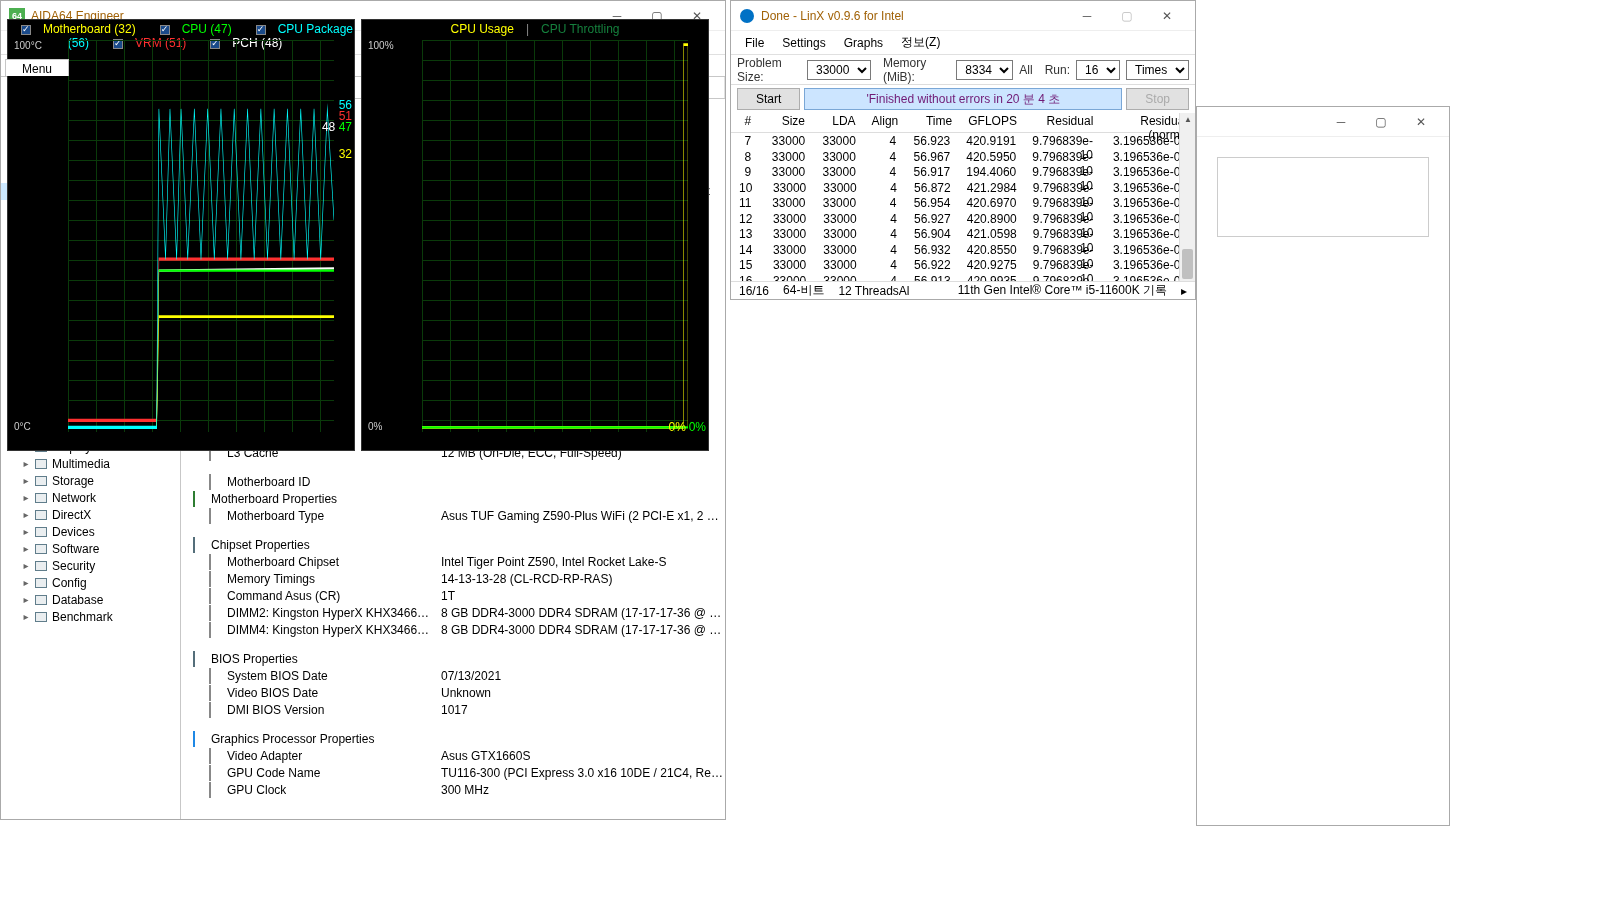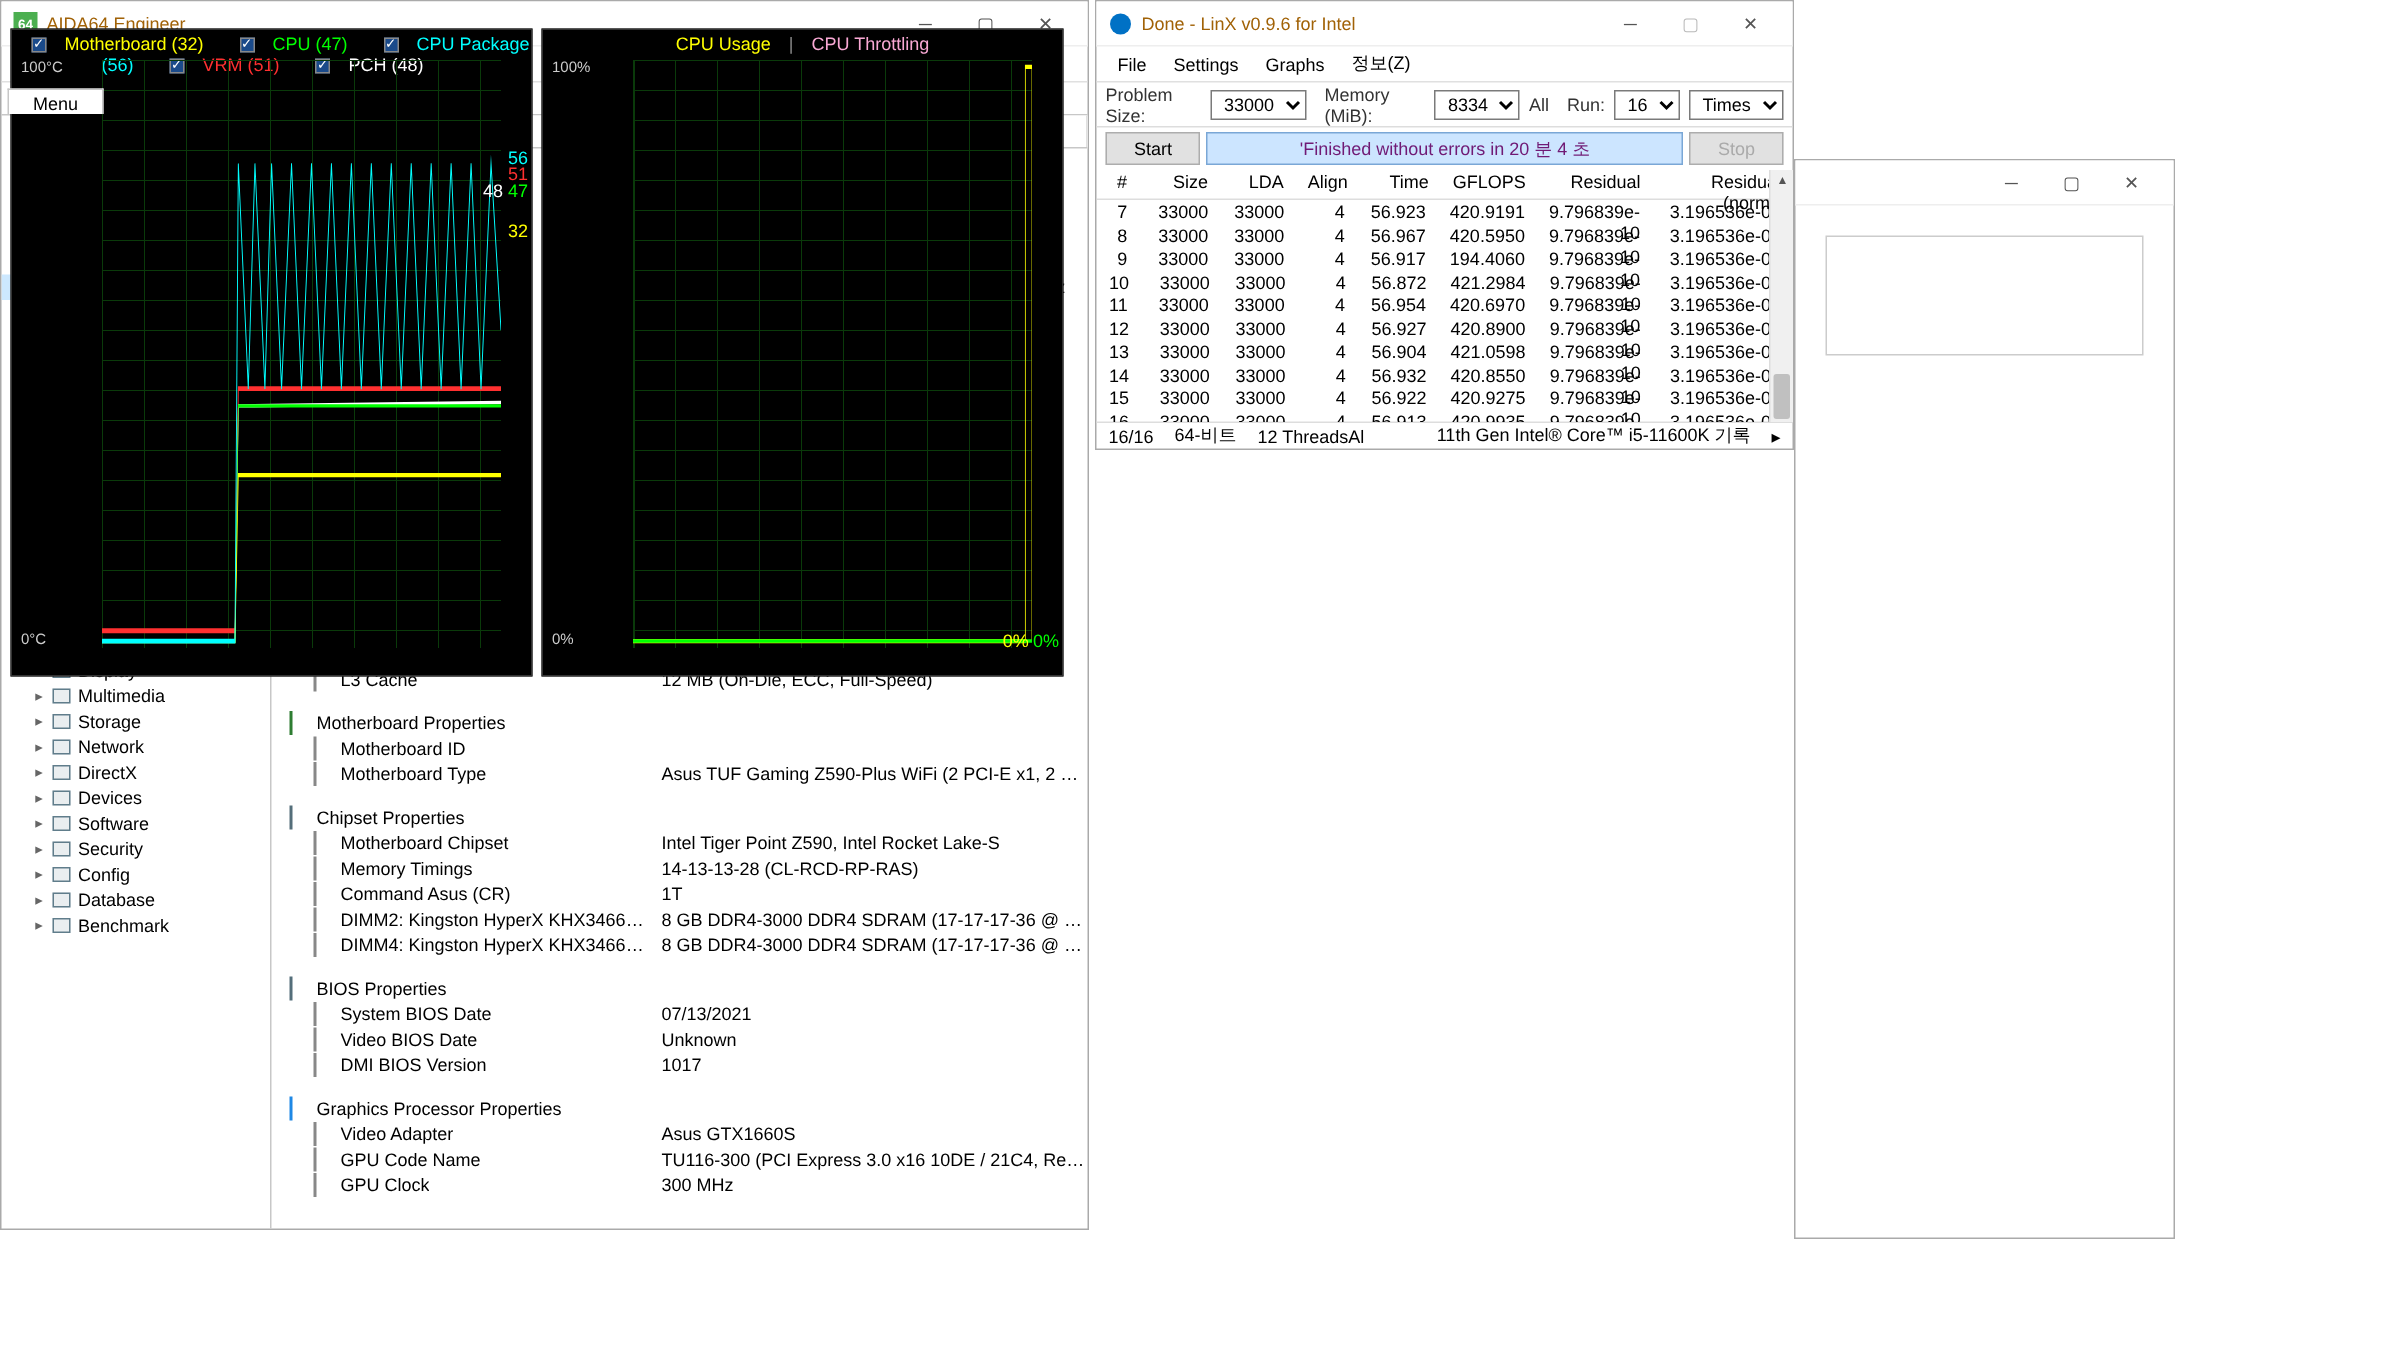--- a/index.html
+++ b/index.html
@@ -476,30 +476,30 @@
             <div class="v">512 KB per core  (On-Die, ECC, Full-Speed)</div>
           </div>
           <div class="lr">
             <div class="f sub">
               <span class="ic"><span class="sq" style="border-color:#888"></span></span>
               <span style="overflow:hidden;text-overflow:ellipsis">L3 Cache</span>
             </div>
             <div class="v">12 MB  (On-Die, ECC, Full-Speed)</div>
           </div>
           <div style="height: 12px;"></div>
+          <div class="lr">
+            <div class="f sub">
+              <span class="ic"><span class="sq" style="border-color:#888"></span></span>
+              <span style="overflow:hidden;text-overflow:ellipsis">Motherboard ID</span>
+            </div>
+            <div class="v"><dmi></dmi></div>
+          </div>
           <div class="lr sec">
             <div class="f"><span class="ic"><span class="sq" style="border-color:#2e7d32"></span></span>Motherboard Properties</div>
             <div class="v"></div>
-          </div>
-          <div class="lr">
-            <div class="f sub">
-              <span class="ic"><span class="sq" style="border-color:#888"></span></span>
-              <span style="overflow:hidden;text-overflow:ellipsis">Motherboard ID</span>
-            </div>
-            <div class="v"><dmi></dmi></div>
           </div>
           <div class="lr">
             <div class="f sub">
               <span class="ic"><span class="sq" style="border-color:#888"></span></span>
               <span style="overflow:hidden;text-overflow:ellipsis">Motherboard Type</span>
             </div>
             <div class="v">Asus TUF Gaming Z590-Plus WiFi  (2 PCI-E x1, 2 PCI-...</div>
           </div>
           <div style="height: 12px;"></div>
           <div class="lr sec">
@@ -781,21 +781,21 @@
       </svg>
       <div style="position:absolute;right:2px;top:80px;font-size:10px;line-height:11px;text-align:right">
         <div style="color:#00ffff">56</div>
         <div style="color:#ff3030">51</div>
         <div style="color:#00ff00"><span style="color:#fff">48</span> <span>47</span></div>
         <div style="color:#ffff00;margin-top:16px">32</div>
       </div>
     </div>
     <div class="graph">
       <div class="legend">
-        <span style="color:#ffff00">CPU Usage</span><span style="color:#888">|</span><span style="color:#f9a8d4">CPU Throttling</span>
+        <span style="color:#ffff00">CPU Usage</span><span style="color:#888">|</span><span style="color:#15803d">CPU Throttling</span>
       </div>
       <div class="yax" style="top:20px">100%</div>
       <div class="yax" style="bottom:18px">0%</div>
       <div class="grid"></div>
       <svg style="position:absolute;left:60px;right:20px;top:20px;bottom:18px;width:calc(100% - 80px);height:calc(100% - 38px)" viewBox="0 0 600 170" preserveAspectRatio="none">
         <path d="M0,168 L590,168 L590,2 L600,2 L600,168" stroke="#ffff00" fill="none" stroke-width="1.2"></path>
         <path d="M0,168 L600,168" stroke="#00ff00" fill="none" stroke-width="1"></path>
       </svg>
       <div style="position:absolute;right:2px;bottom:16px;font-size:10px">
         <span style="color:#ffff00">0%</span>

